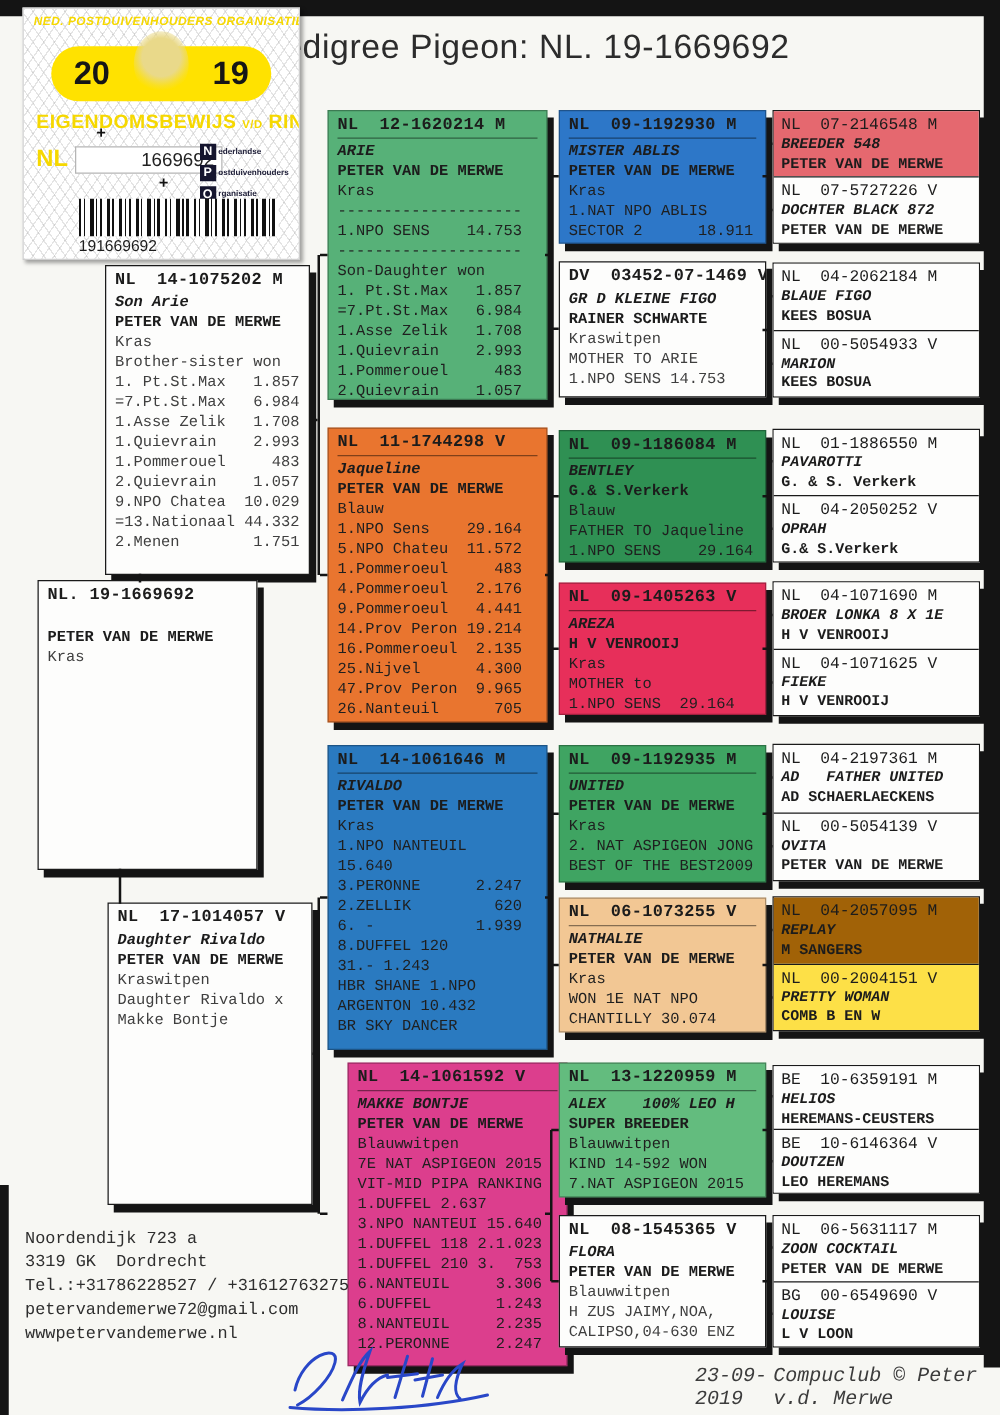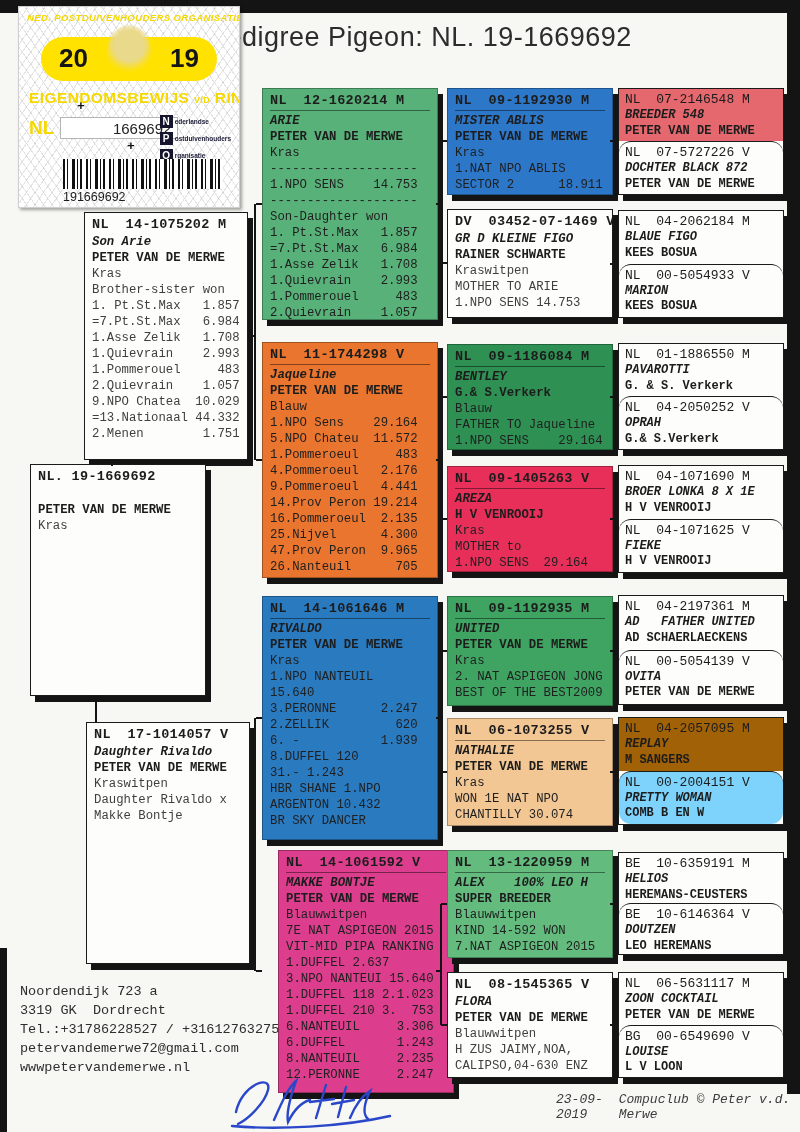--- a/index.html
+++ b/index.html
@@ -27,21 +27,21 @@
   .bx-owner{font-weight:bold;white-space:pre;}
   .bx-line{white-space:pre;color:#3f3f3f;}
   .colored .bx-line{color:#1f1f1f;}
   
   .pair{
     position:absolute;box-sizing:border-box;
     border:1.5px solid #1a1a1a;box-shadow:5px 6px 0 #141414;
     background:#fdfdfc;display:flex;flex-direction:column;
   }
   .half{box-sizing:border-box;flex:1;padding:2px 6px;font-size:12px;line-height:15.5px;overflow:hidden;}
-  .half + .half{border-top:1.5px solid #1a1a1a;border-radius:12px;}
+  .half + .half{border-top:1.5px solid #1a1a1a;}
   .hf-header{font-weight:normal;font-size:13px;line-height:17px;white-space:pre;}
   .hf-name{font-weight:bold;font-style:italic;white-space:pre;}
   .hf-owner{font-weight:bold;white-space:pre;}
   .conn{position:absolute;background:#141414;}
   
   .page-title{
     position:absolute;left:208px;top:22px;margin:0;
     font-family:"Liberation Sans","DejaVu Sans",sans-serif;
     font-size:27px;font-weight:normal;color:#2c2c2c;letter-spacing:.5px;
     z-index:2;white-space:pre;
@@ -103,21 +103,21 @@
   }
   .barcode-number{font-family:"Liberation Sans",sans-serif;font-size:12.5px;color:#1c1c1c;margin-top:1px;}
   
   .owner-block{position:absolute;left:20px;top:982px;}
   .owner-name{font-size:19px;font-weight:bold;letter-spacing:1px;margin:0 0 6px 0;color:#111;}
   .owner-line{font-size:13.5px;line-height:19px;color:#2e2e2e;white-space:pre;}
   
   .footer{
     position:absolute;left:556px;top:1092px;width:238px;
     display:flex;justify-content:space-between;
-    font-size:13px;font-style:italic;color:#3c3c3c;
+    font-size:16px;font-style:italic;color:#3c3c3c;
   }
   .signature{position:absolute;left:222px;top:1072px;z-index:3;}
 </style>
 </head>
 <body>
 
 <div class="edge" style="left:0;top:0;width:800px;height:13px;"></div>
 <div class="edge" style="left:787px;top:0;width:13px;height:1094px;"></div>
 <div class="edge" style="left:0;top:948px;width:7px;height:184px;"></div>
 
@@ -379,21 +379,21 @@
         <div class="hf-name">OVITA</div>
         <div class="hf-owner">PETER VAN DE MERWE</div>
       </div>
     </div>
     <div class="pair" style="left: 618px; top: 717px; width: 166px; height: 108px;">
       <div class="half" style="background: #a16207;">
         <div class="hf-header">NL  04-2057095 M</div>
         <div class="hf-name">REPLAY</div>
         <div class="hf-owner">M SANGERS</div>
       </div>
-      <div class="half" style="background: #7dd3fc;">
+      <div class="half" style="background: #fde047;">
         <div class="hf-header">NL  00-2004151 V</div>
         <div class="hf-name">PRETTY WOMAN</div>
         <div class="hf-owner">COMB B EN W</div>
       </div>
     </div>
     <div class="pair" style="left: 618px; top: 852px; width: 166px; height: 103px;">
       <div class="half" style="background: rgb(253, 253, 252);">
         <div class="hf-header">BE  10-6359191 M</div>
         <div class="hf-name">HELIOS</div>
         <div class="hf-owner">HEREMANS-CEUSTERS</div>

